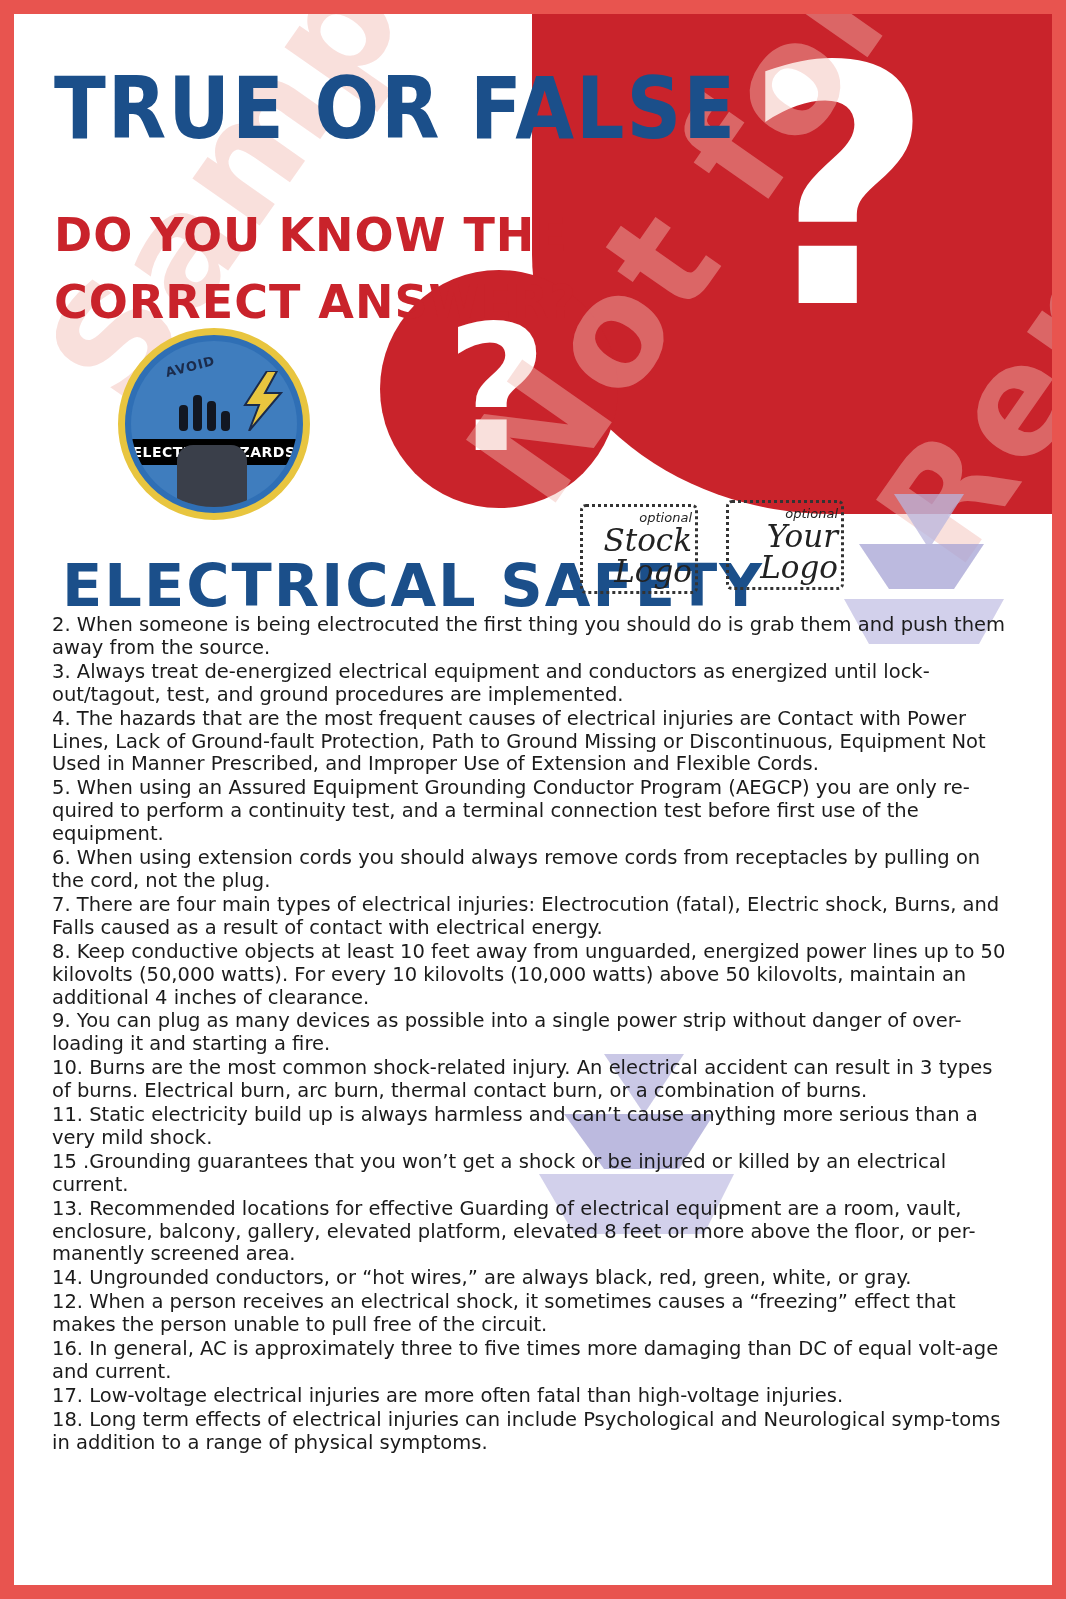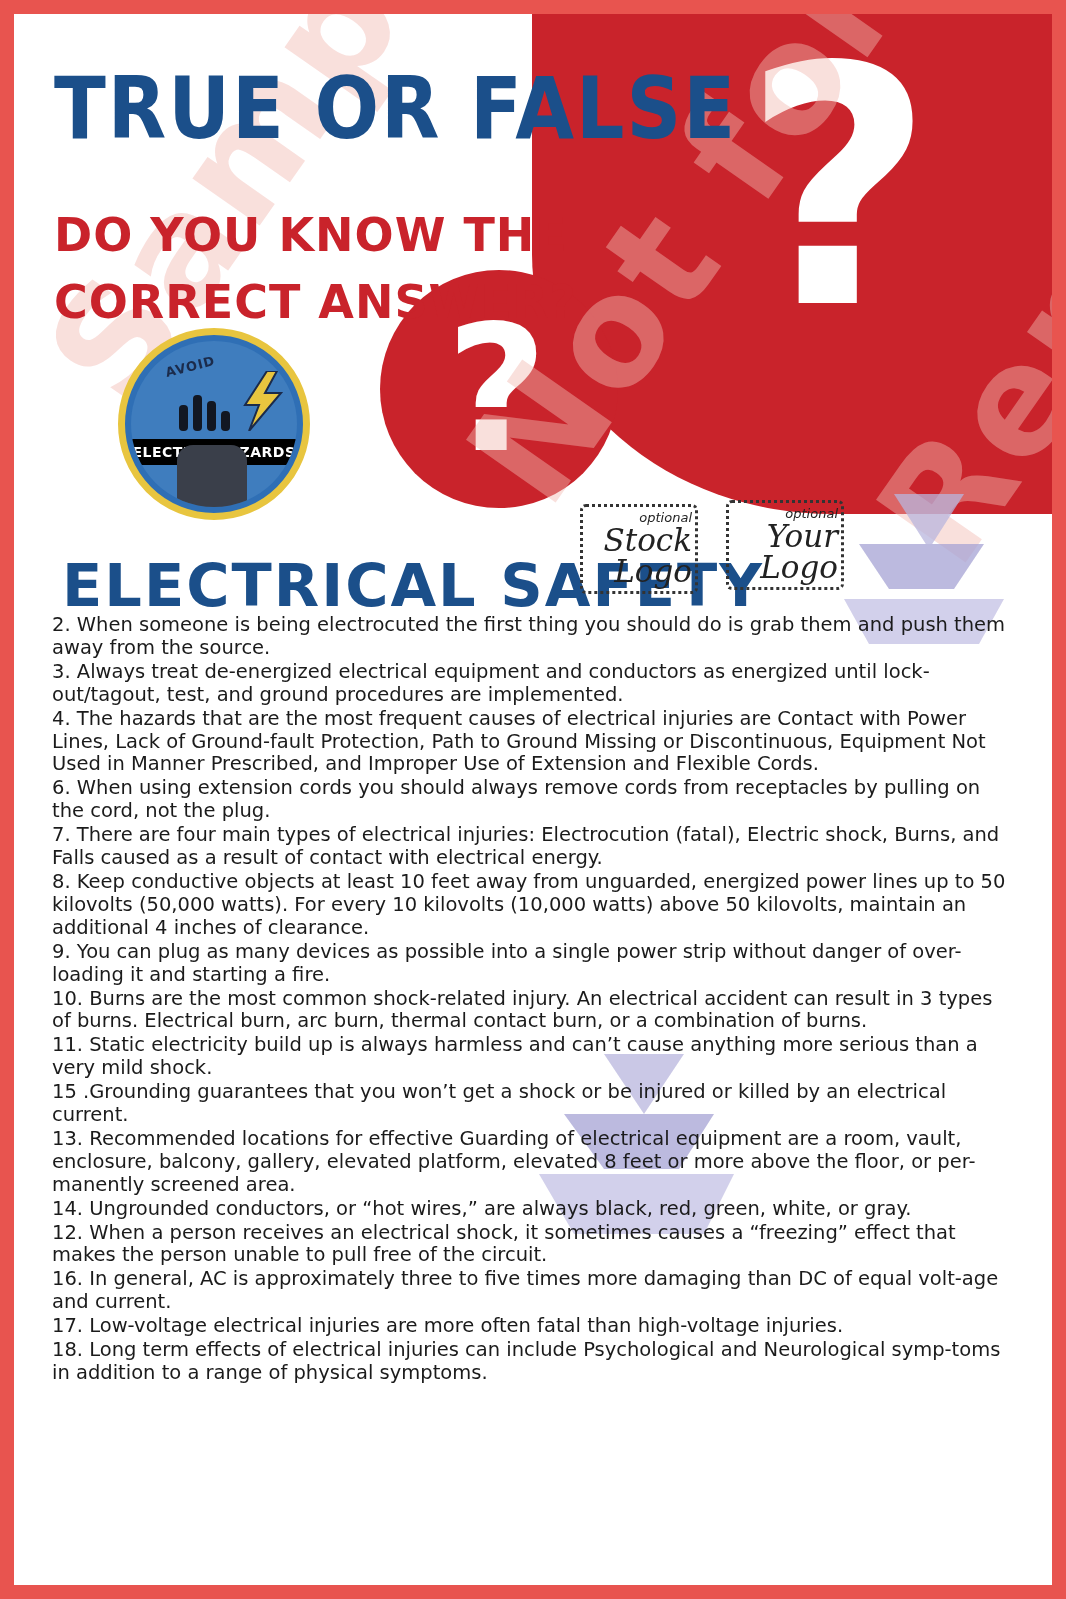--- a/index.html
+++ b/index.html
@@ -321,20 +321,21 @@
       <div class="logo-dots"></div>
       <div class="opt-small" style="position:relative; padding-top:6px;">optional</div>
       <div class="opt-main" style="position:relative;">Your</div>
       <div class="opt-main" style="position:relative;">Logo</div>
     </div>
 
     <div class="list">
       <p>2. When someone is being electrocuted the first thing you should do is grab them and push them away from the source.</p>
       <p>3. Always treat de-energized electrical equipment and conductors as energized until lock-out/tagout, test, and ground procedures are implemented.</p>
       <p>4. The hazards that are the most frequent causes of electrical injuries are Contact with Power Lines, Lack of Ground-fault Protection, Path to Ground Missing or Discontinuous, Equipment Not Used in Manner Prescribed, and Improper Use of Extension and Flexible Cords.</p>
+      <p>5. When using an Assured Equipment Grounding Conductor Program (AEGCP) you are only re-quired to perform a continuity test, and a terminal connection test before first use of the equipment.</p>
       <p>6. When using extension cords you should always remove cords from receptacles by pulling on the cord, not the plug.</p>
       <p>7. There are four main types of electrical injuries: Electrocution (fatal), Electric shock, Burns, and Falls caused as a result of contact with electrical energy.</p>
       <p>8. Keep conductive objects at least 10 feet away from unguarded, energized power lines up to 50 kilovolts (50,000 watts). For every 10 kilovolts (10,000 watts) above 50 kilovolts, maintain an additional 4 inches of clearance.</p>
       <p>9. You can plug as many devices as possible into a single power strip without danger of  over-loading it and starting a fire.</p>
       <p>10. Burns are the most common shock-related injury. An electrical accident can result in 3 types of burns. Electrical burn, arc burn, thermal contact burn, or a combination of burns.</p>
       <p>11. Static electricity build up is always harmless and can’t cause anything more serious than a very mild shock.</p>
       <p>15 .Grounding guarantees that you won’t get a shock or be injured or killed by an electrical current.</p>
       <p>13. Recommended locations for effective Guarding of electrical equipment are a room, vault, enclosure, balcony, gallery, elevated platform, elevated 8 feet or more above the floor, or per-manently screened area.</p>
       <p>14. Ungrounded conductors, or “hot wires,” are always black, red, green, white, or gray.</p>
       <p>12. When a person receives an electrical shock, it sometimes causes a “freezing” effect that makes the person unable to pull free of the circuit.</p>

